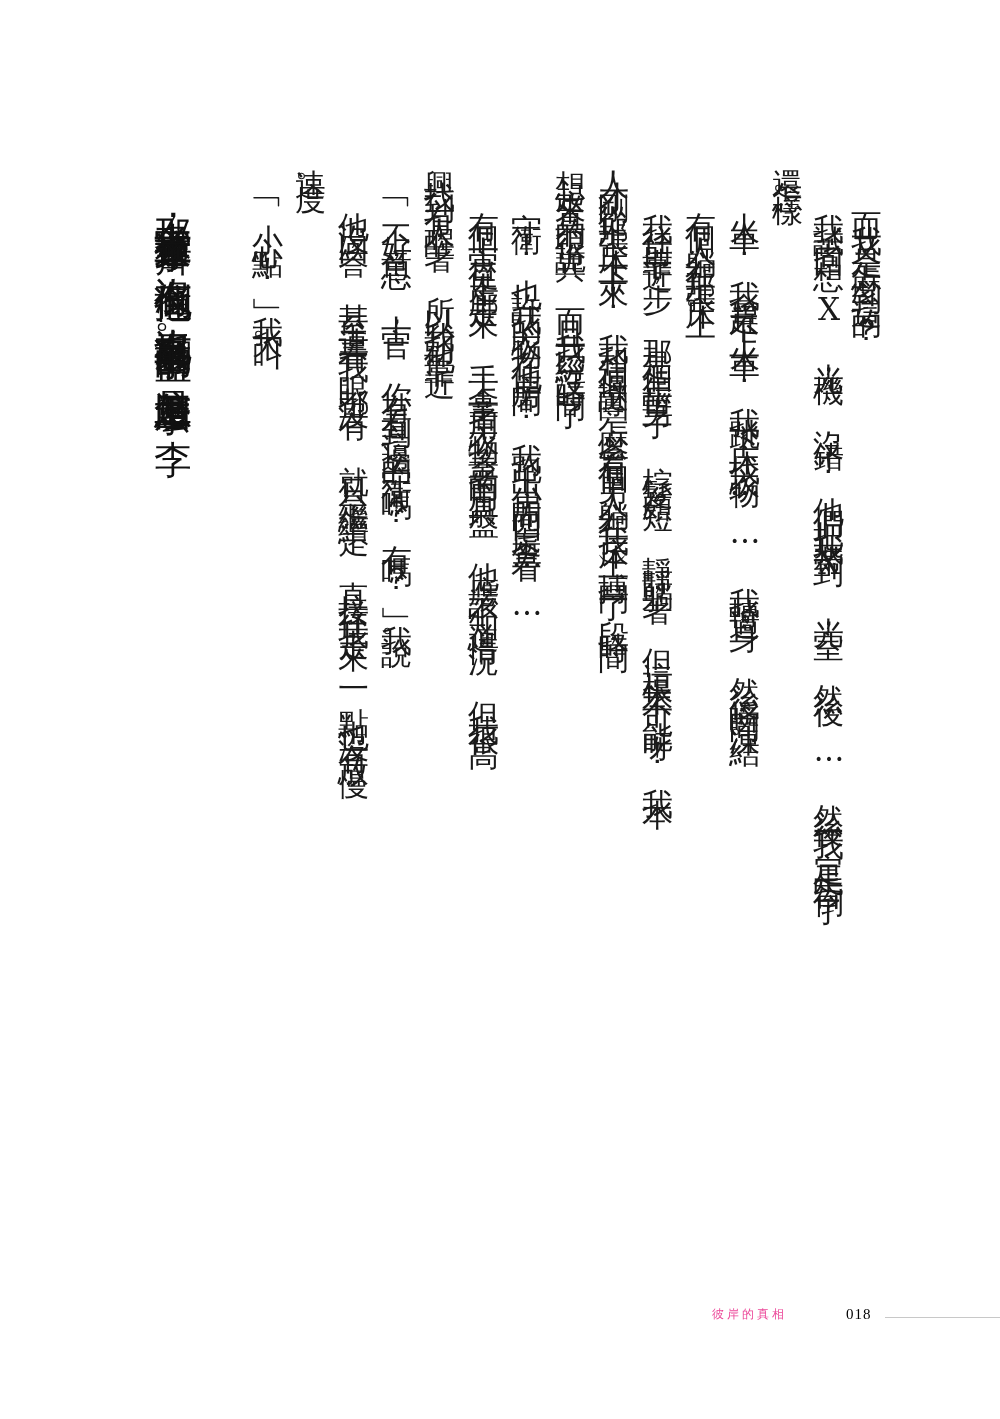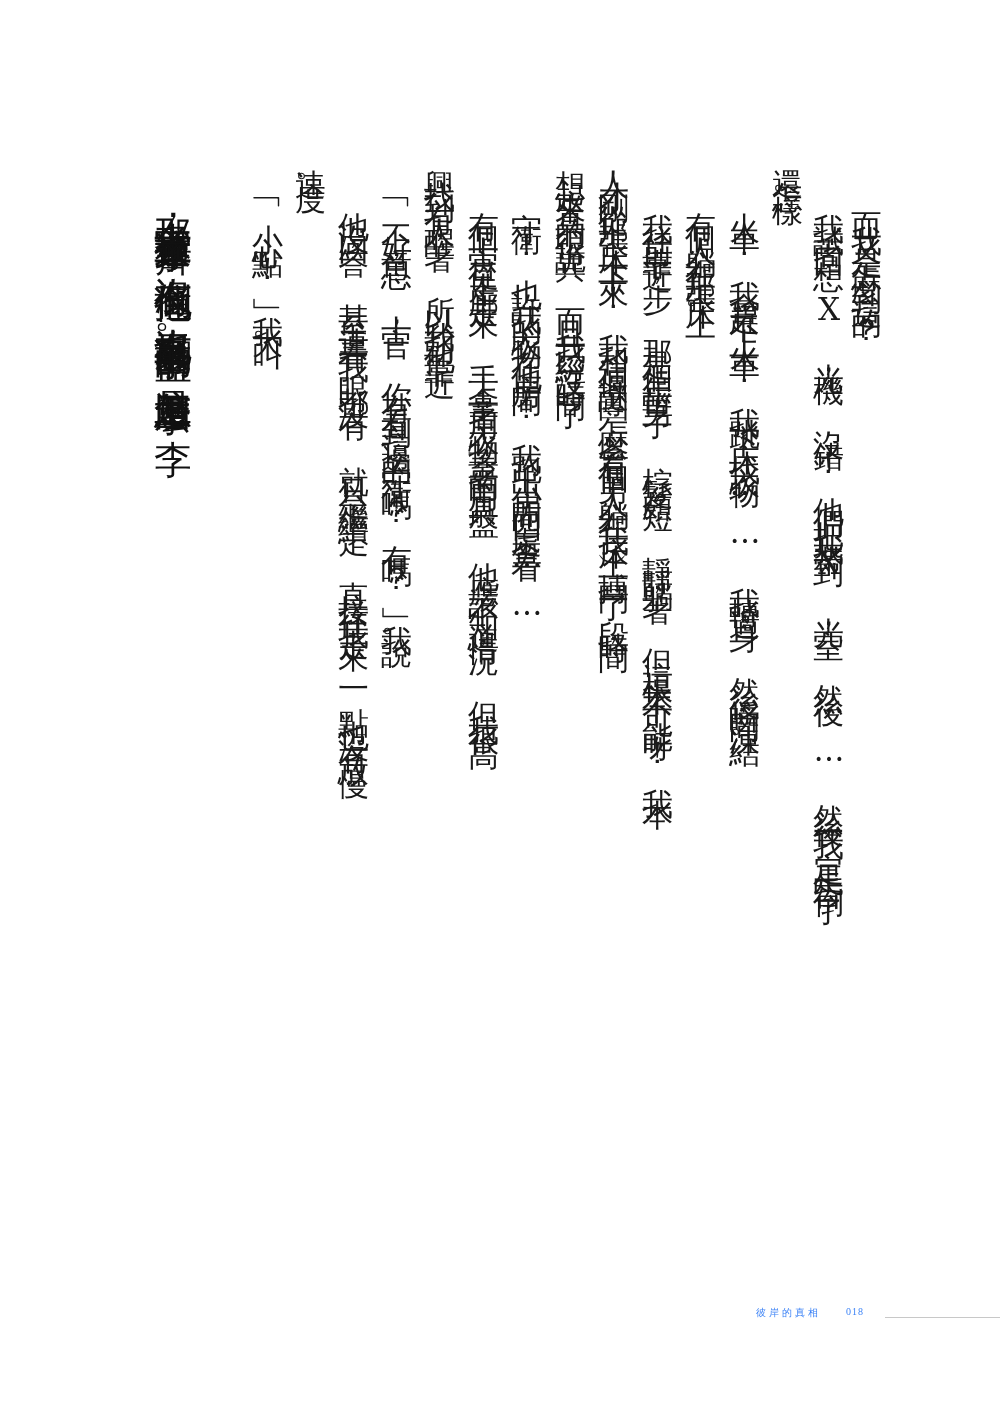--- a/index.html
+++ b/index.html
@@ -22,28 +22,28 @@
   .col.big {
     font-family: "DejaVu Sans", "Liberation Sans", sans-serif;
     font-size: 38px;
     line-height: 44px;
     letter-spacing: 2px;
     color: #111;
     width: 44px;
     top: 188px;
   }
   .footer-title {
-    position: absolute; left: 756px; top: 1306px;
+    position: absolute; left: 712px; top: 1306px;
     font-family: "DejaVu Serif", "Liberation Serif", serif;
-    font-size: 10px; letter-spacing: 3px; color: #3b82f6;
+    font-size: 12px; letter-spacing: 3px; color: #ec4899;
   }
   .footer-page {
     position: absolute; left: 846px; top: 1306px;
     font-family: "Liberation Serif", "DejaVu Serif", serif;
-    font-size: 10px; letter-spacing: 1px; color: #3b82f6;
+    font-size: 15px; letter-spacing: 1px; color: #000000;
   }
   .footer-rule {
     position: absolute; left: 885px; top: 1317px; width: 115px; height: 1px; background: #c8c8c8;
   }
 </style>
 </head>
 <body>
 
 <div class="page">
   <div class="col indent" style="left:848px">而我又是怎麼到這的？</div>

